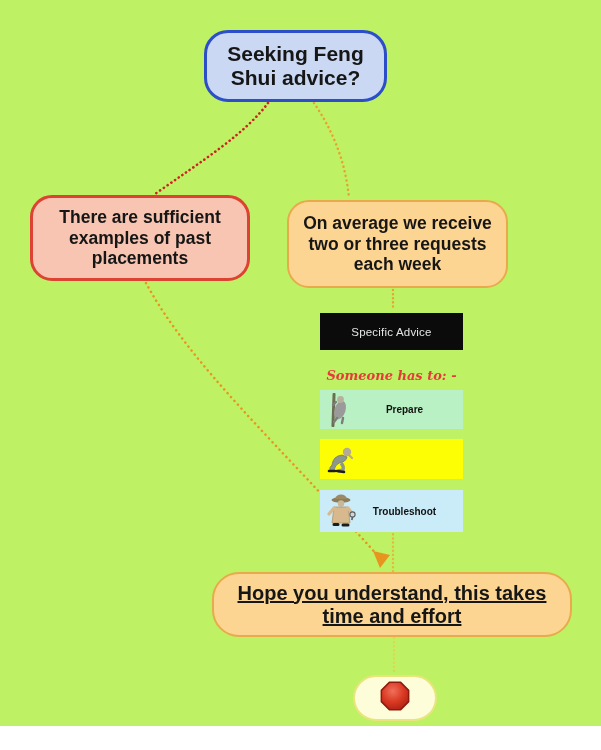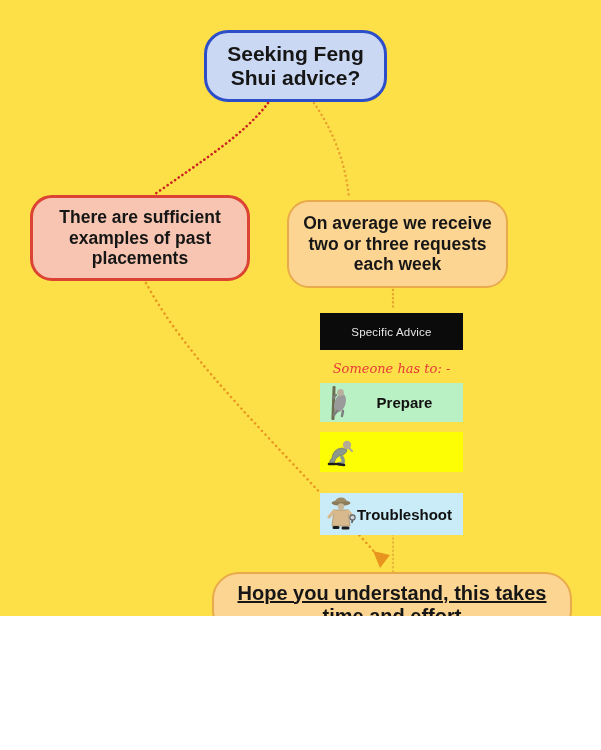--- a/index.html
+++ b/index.html
@@ -1,39 +1,39 @@
 <!DOCTYPE html>
 <html><head>
 <meta charset="utf-8">
 <style>
   html,body{margin:0;padding:0;background:#ffffff;}
   body{font-family:"Liberation Sans",sans-serif;}
-  .canvas{position:relative;width:601px;height:616px;background:#fde047;overflow:hidden;}
+  .canvas{position:relative;width:601px;height:726px;background:#bef264;overflow:hidden;}
   .connectors{position:absolute;left:0;top:0;width:601px;height:750px;pointer-events:none;}
   .node{position:absolute;display:flex;align-items:center;justify-content:center;
         text-align:center;font-weight:bold;color:#161616;box-sizing:border-box;}
   .node-root{left:204px;top:30px;width:183px;height:72px;background:#cad8f3;
              border:3px solid #2c4ec9;border-radius:24px;font-size:21px;line-height:1.12;padding:0 10px;}
   .node-left{left:30px;top:195px;width:220px;height:86px;background:#f7c5b1;
              border:3px solid #dd4333;border-radius:22px;font-size:17.5px;line-height:1.18;padding:0 6px;}
   .node-right{left:287px;top:200px;width:221px;height:88px;background:#fcd592;
              border:2.5px solid #e9aa4c;border-radius:22px;font-size:17.5px;line-height:1.18;padding:0 6px;justify-content:flex-end;}
   .node-bottom{left:212px;top:572px;width:360px;height:65px;background:#fcd592;
              border:2.5px solid #e9aa4c;border-radius:27px;font-size:20px;line-height:1.15;padding:0 12px;text-decoration:underline;}
   .panel{position:absolute;left:320px;top:313px;width:143px;}
   .panel-header{height:37px;background:#0b0b0b;color:#e4e4e4;display:flex;align-items:center;
              justify-content:center;font-size:11.5px;font-weight:normal;letter-spacing:.2px;}
-  .panel-script{height:24px;margin-top:6px;display:flex;align-items:center;justify-content:center;
-             color:#e63a3a;font-family:"DejaVu Serif",serif;font-style:italic;font-weight:normal;font-size:13px;}
+  .panel-script{height:24px;margin-top:13px;display:flex;align-items:center;justify-content:center;
+             color:#e63a3a;font-family:"DejaVu Serif",serif;font-style:italic;font-weight:bold;font-size:13px;}
   .task-row{display:flex;align-items:center;position:relative;}
   .task-row .icon{position:absolute;left:5px;display:flex;align-items:center;}
-  .task-label{flex:1;text-align:center;font-weight:bold;font-size:15px;color:#111;padding-left:26px;}
+  .task-label{flex:1;text-align:center;font-weight:bold;font-size:10px;color:#111;padding-left:26px;}
   .row-prepare{height:39px;margin-top:3px;background:#b9f0c4;}
   .row-study{height:40px;margin-top:10px;background:#fdfd04;}
-  .row-troubleshoot{height:42px;margin-top:21px;background:#c9ecf8;}
+  .row-troubleshoot{height:42px;margin-top:11px;background:#c9ecf8;}
   .terminal{position:absolute;left:353px;top:675px;width:84px;height:46px;background:#fdfdda;
              border:2px solid #e9e57c;border-radius:23px;display:flex;align-items:center;justify-content:center;box-sizing:border-box;}
 </style>
 </head>
 <body>
 
 <div class="canvas">
 
   <svg class="connectors" viewBox="0 0 601 750">
     <path d="M268,103 C245,134 202,161 155,194" fill="none" stroke="#cc2222" stroke-width="2.6" stroke-linecap="round" stroke-dasharray="0.1 4.4"></path>

